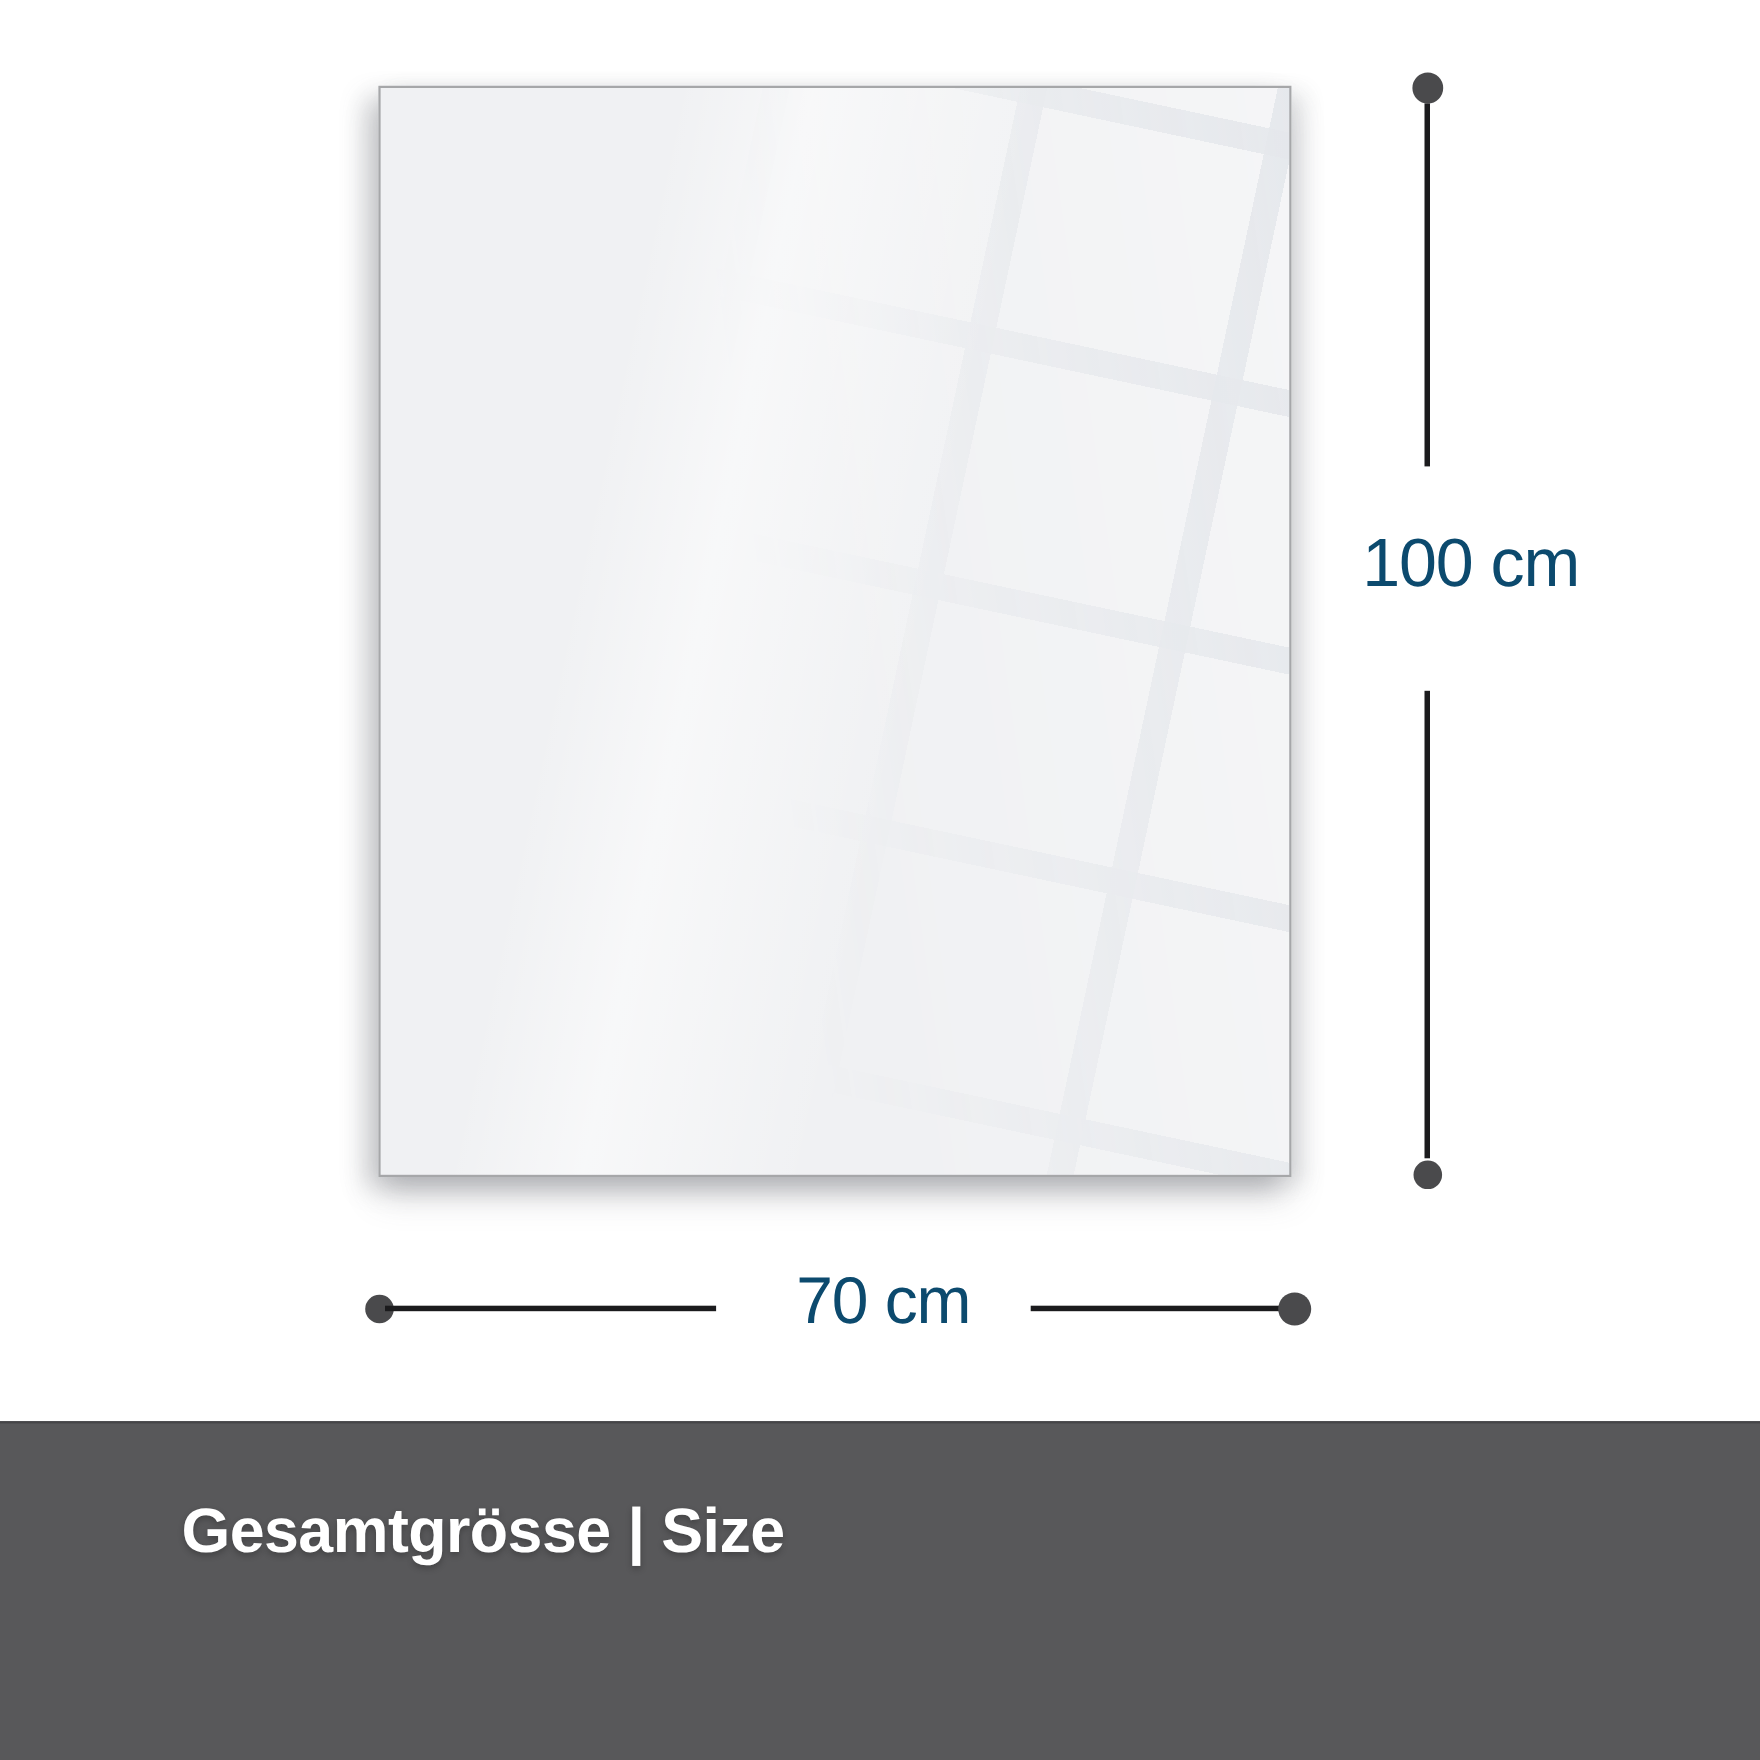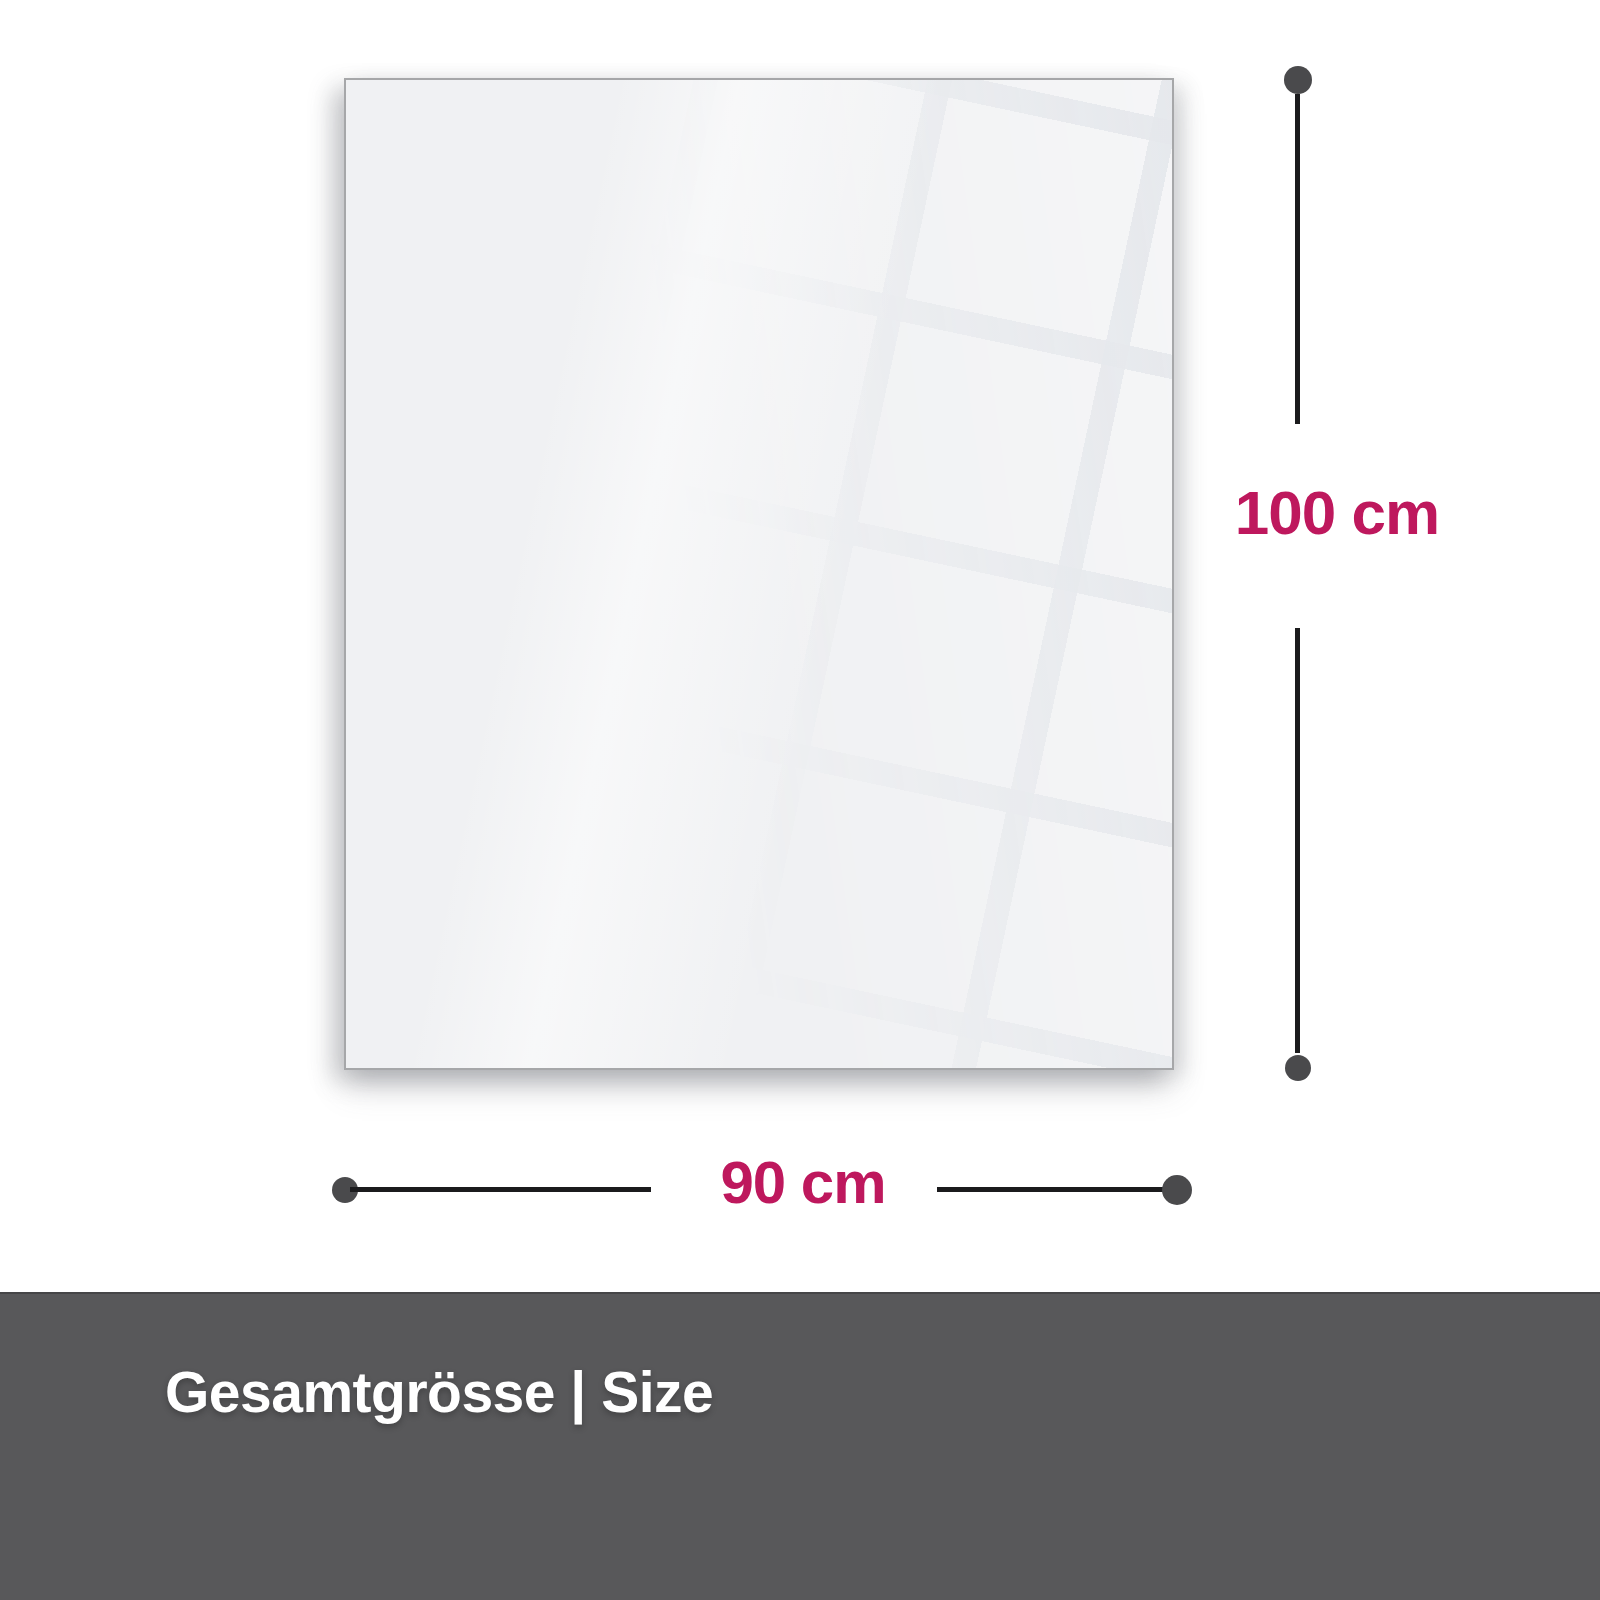--- a/index.html
+++ b/index.html
@@ -64,22 +64,22 @@
     position: absolute;
     background: #1b1b1d;
   }
   .dim-dot {
     position: absolute;
     background: #4a4a4c;
     border-radius: 50%;
   }
   .dim-label {
     position: absolute;
-    font-weight: bold;
-    color: #be185d;
+    font-weight: normal;
+    color: #0c4a6e;
     line-height: 1;
     letter-spacing: -1px;
     white-space: nowrap;
   }
   .v-seg-1 { left: 1295px; top: 94px;  width: 5px; height: 330px; }
   .v-seg-2 { left: 1295px; top: 628px; width: 5px; height: 425px; }
   .v-dot-top    { left: 1284px; top: 66px;   width: 28px; height: 28px; }
   .v-dot-bottom { left: 1285px; top: 1055px; width: 26px; height: 26px; }
   .v-label { left: 1337px; top: 482px; font-size: 62px; transform: translateX(-50%); }
 
@@ -139,21 +139,21 @@
     <div class="dim-dot v-dot-top"></div>
     <div class="dim-line v-seg-1"></div>
     <div class="dim-label v-label">100 cm</div>
     <div class="dim-line v-seg-2"></div>
     <div class="dim-dot v-dot-bottom"></div>
   </div>
 
   <div>
     <div class="dim-dot h-dot-left"></div>
     <div class="dim-line h-seg-1"></div>
-    <div class="dim-label h-label">90 cm</div>
+    <div class="dim-label h-label">70 cm</div>
     <div class="dim-line h-seg-2"></div>
     <div class="dim-dot h-dot-right"></div>
   </div>
 
   <div class="footer">
     <div class="footer-title">Gesamtgrösse | Size</div>
   </div>
 
 </div>
 

